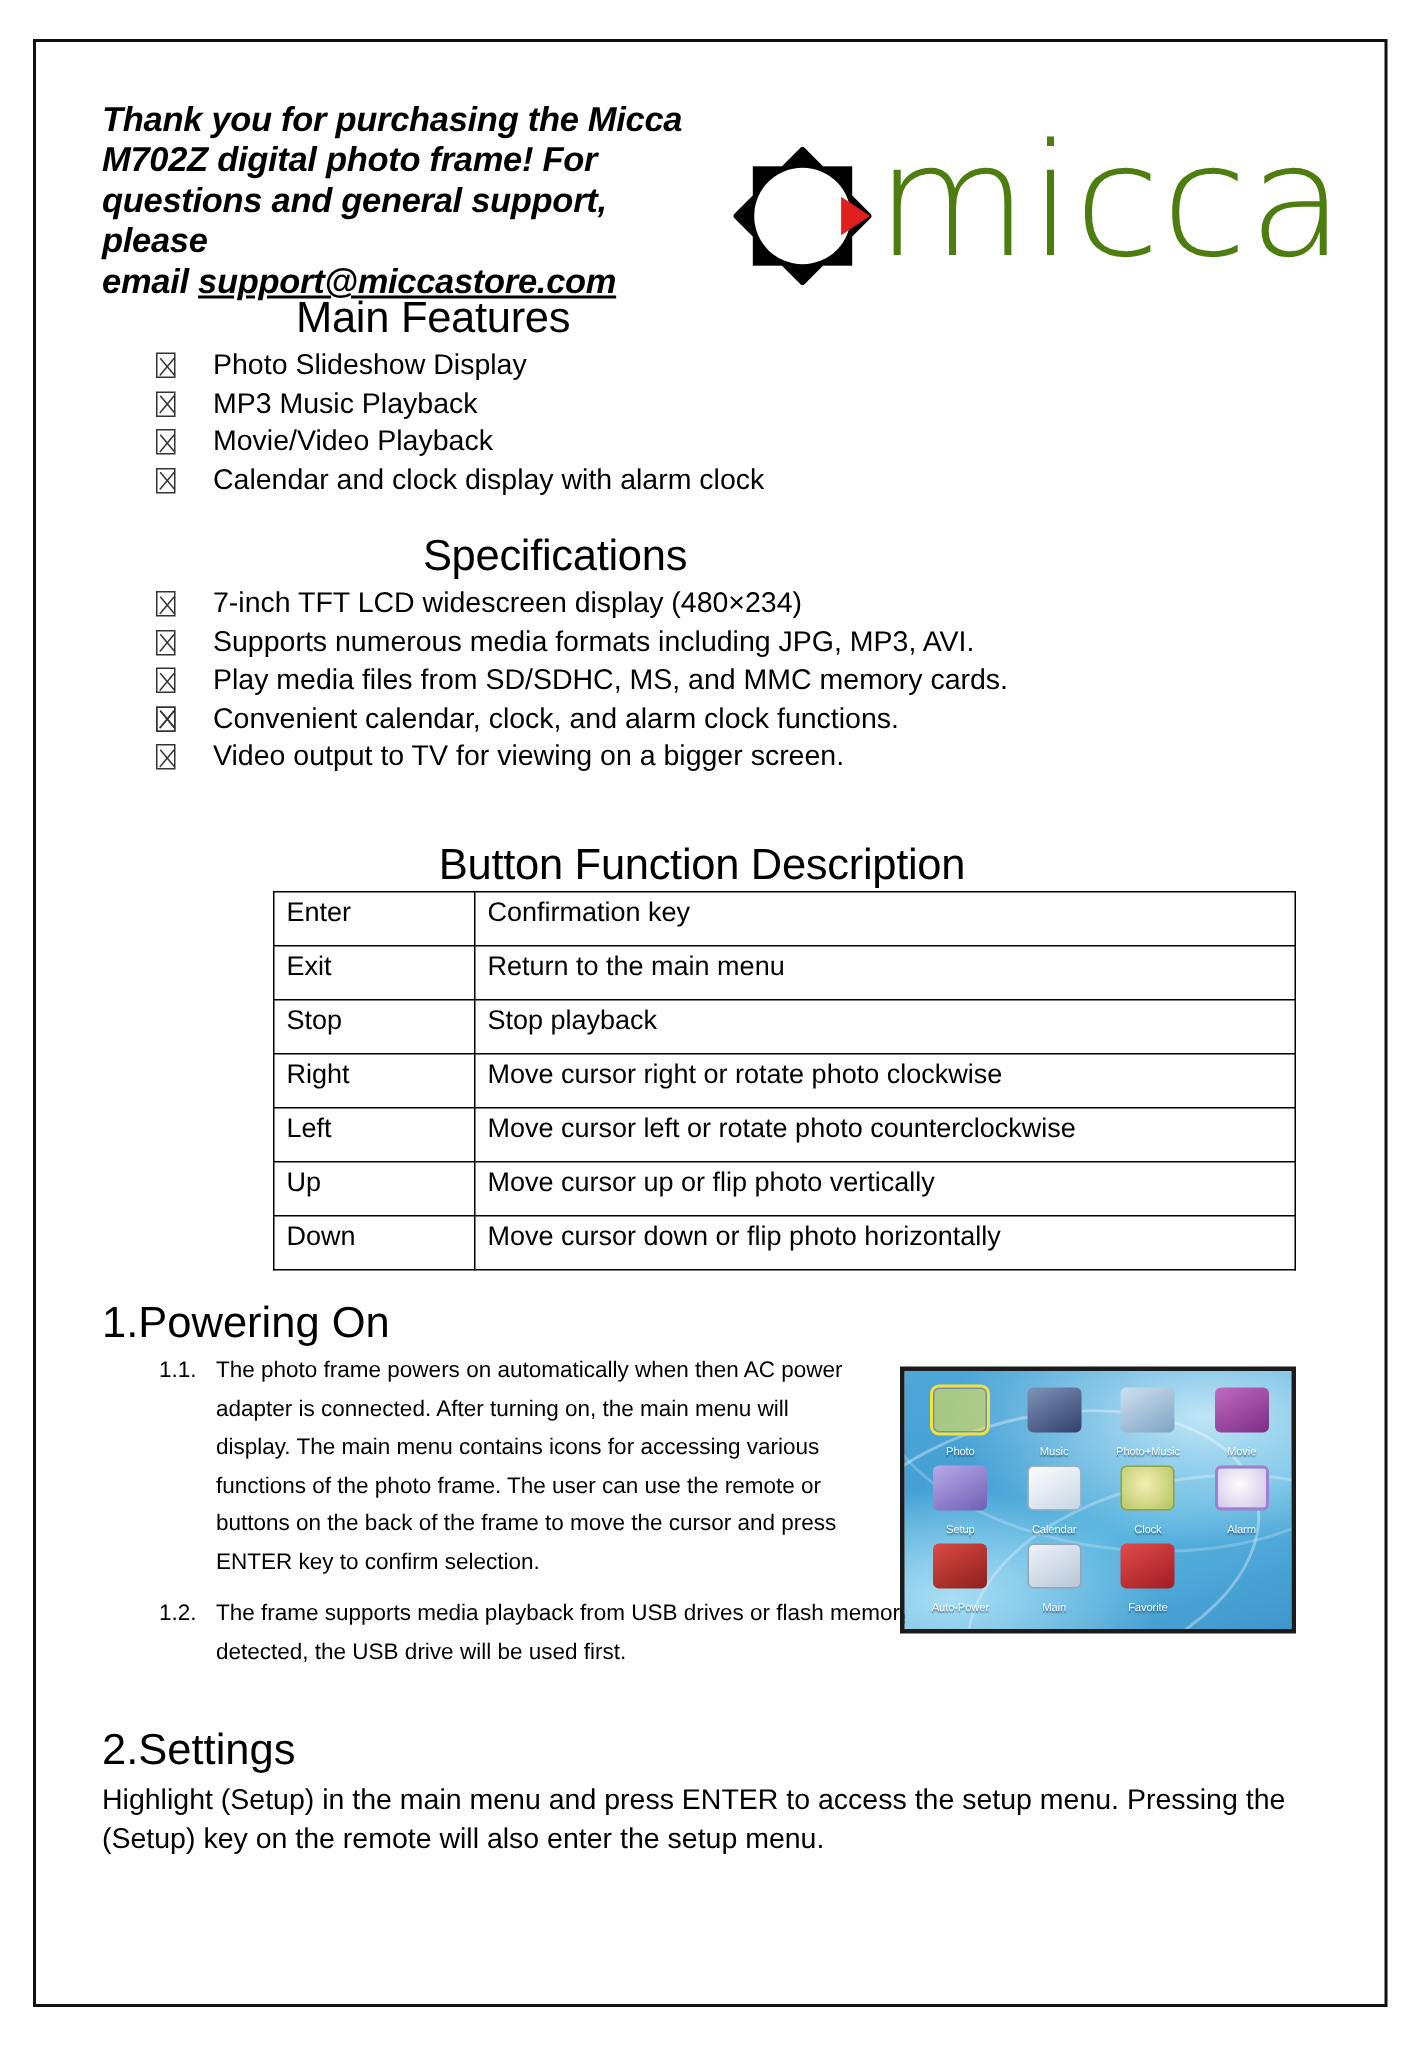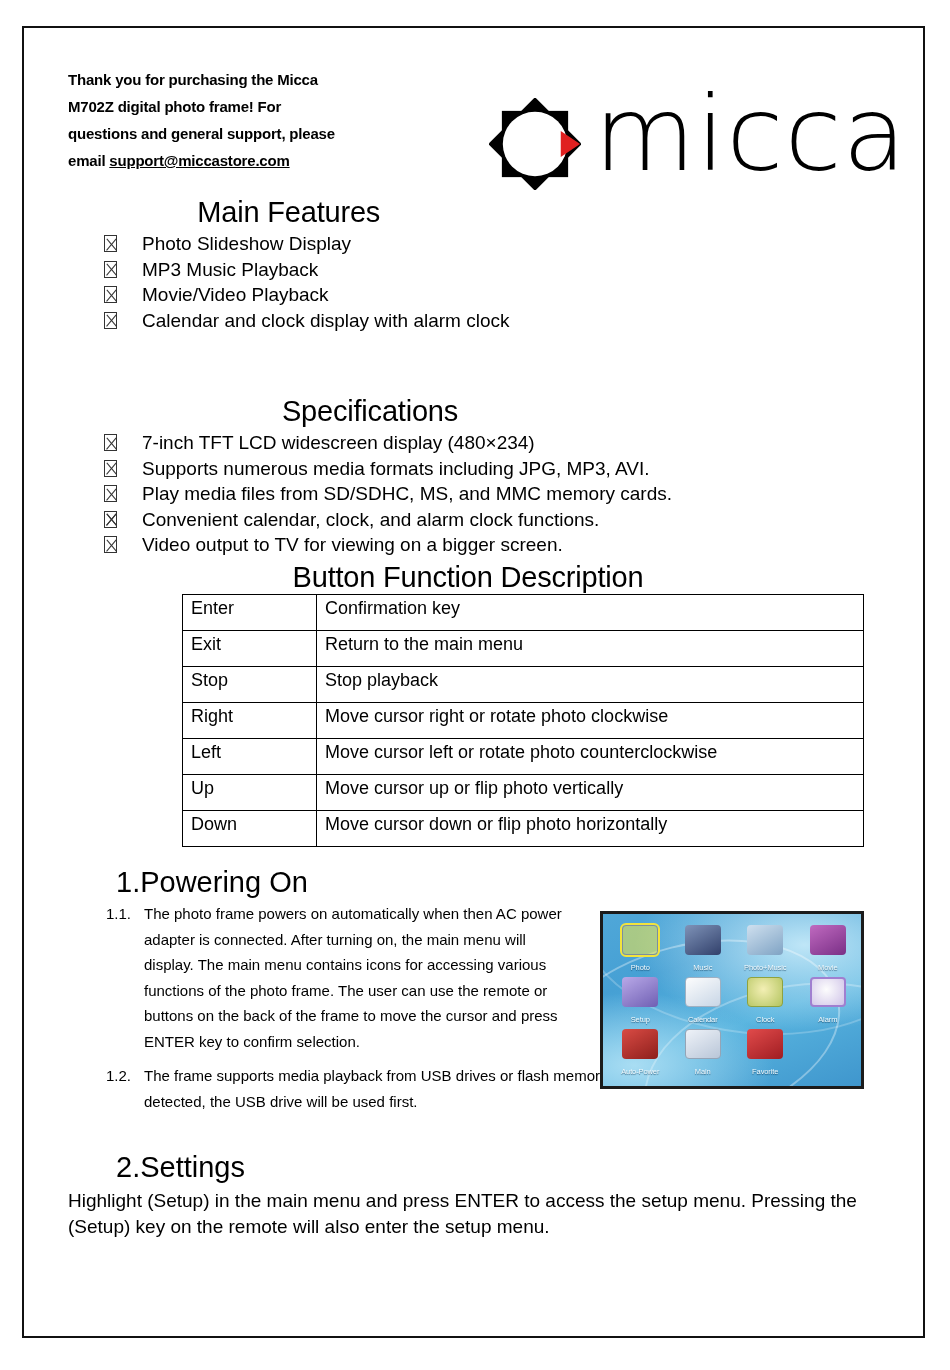--- a/index.html
+++ b/index.html
@@ -36,22 +36,23 @@
     position: absolute;
     left: 0; top: 0;
     width: 903px; height: 160px;
   }
   .intro-block {
     position: absolute;
     left: 44px; top: 38px;
     width: 390px;
   }
   .intro-text {
-    font-size: 15px;
+    font-size: 23px;
     line-height: 27px;
+    font-style: italic;
     font-weight: bold;
     letter-spacing: -0.2px;
   }
   .intro-email {
     text-decoration: underline;
   }
 
   
   .logo-wrap {
     position: absolute;
@@ -64,22 +65,21 @@
     width: 92px; height: 92px;
   }
   .logo-word {
     position: absolute;
     left: 105px; top: -8px;
     font-size: 104px;
     line-height: 108px;
     letter-spacing: 1px;
     font-weight: 300;
     font-family: "DejaVu Sans", sans-serif;
-    color: #000000;
-    margin-left: 10px;
+    color: #4d7c0f;
   }
 
   
   h2.sec-head {
     margin: 0;
     font-size: 29px;
     font-weight: normal;
     line-height: 34px;
     letter-spacing: -0.2px;
     text-align: center;
@@ -135,21 +135,20 @@
     vertical-align: top;
   }
   .btn-table td.key { width: 134px; }
   .btn-table td.desc { }
 
   
   .num-head {
     font-size: 29px;
     font-weight: normal;
     line-height: 34px;
-    margin-left: 48px;
   }
   .num-head .n { display: inline-block; min-width: 24px; }
 
   .sub-item {
     position: relative;
     padding-left: 76px;
     font-size: 15px;
     line-height: 25.5px;
     margin-top: 2px;
   }
@@ -262,21 +261,21 @@
   <div class="sec" style="top:167px;">
     <h2 class="sec-head">Main Features</h2>
     <ul class="tofu">
       <li><span class="tofu-box"></span><span>Photo Slideshow Display</span></li>
       <li><span class="tofu-box"></span><span>MP3 Music Playback</span></li>
       <li><span class="tofu-box"></span><span>Movie/Video Playback</span></li>
       <li><span class="tofu-box"></span><span>Calendar and clock display with alarm clock</span></li>
     </ul>
   </div>
 
-  <div class="sec" style="top:326px;margin-top:40px;">
+  <div class="sec" style="top:326px;">
     <h2 class="sec-head">Specifications</h2>
     <ul class="tofu">
       <li><span class="tofu-box"></span><span>7-inch TFT LCD widescreen display (480×234)</span></li>
       <li><span class="tofu-box"></span><span>Supports numerous media formats including JPG, MP3, AVI.</span></li>
       <li><span class="tofu-box"></span><span>Play media files from SD/SDHC, MS, and MMC memory cards.</span></li>
       <li><span class="tofu-box"></span></li>
       <li><span class="tofu-box"></span><span>Convenient calendar, clock, and alarm clock functions.</span></li>
       <li><span class="tofu-box"></span><span>Video output to TV for viewing on a bigger screen.</span></li>
     </ul>
   </div>

